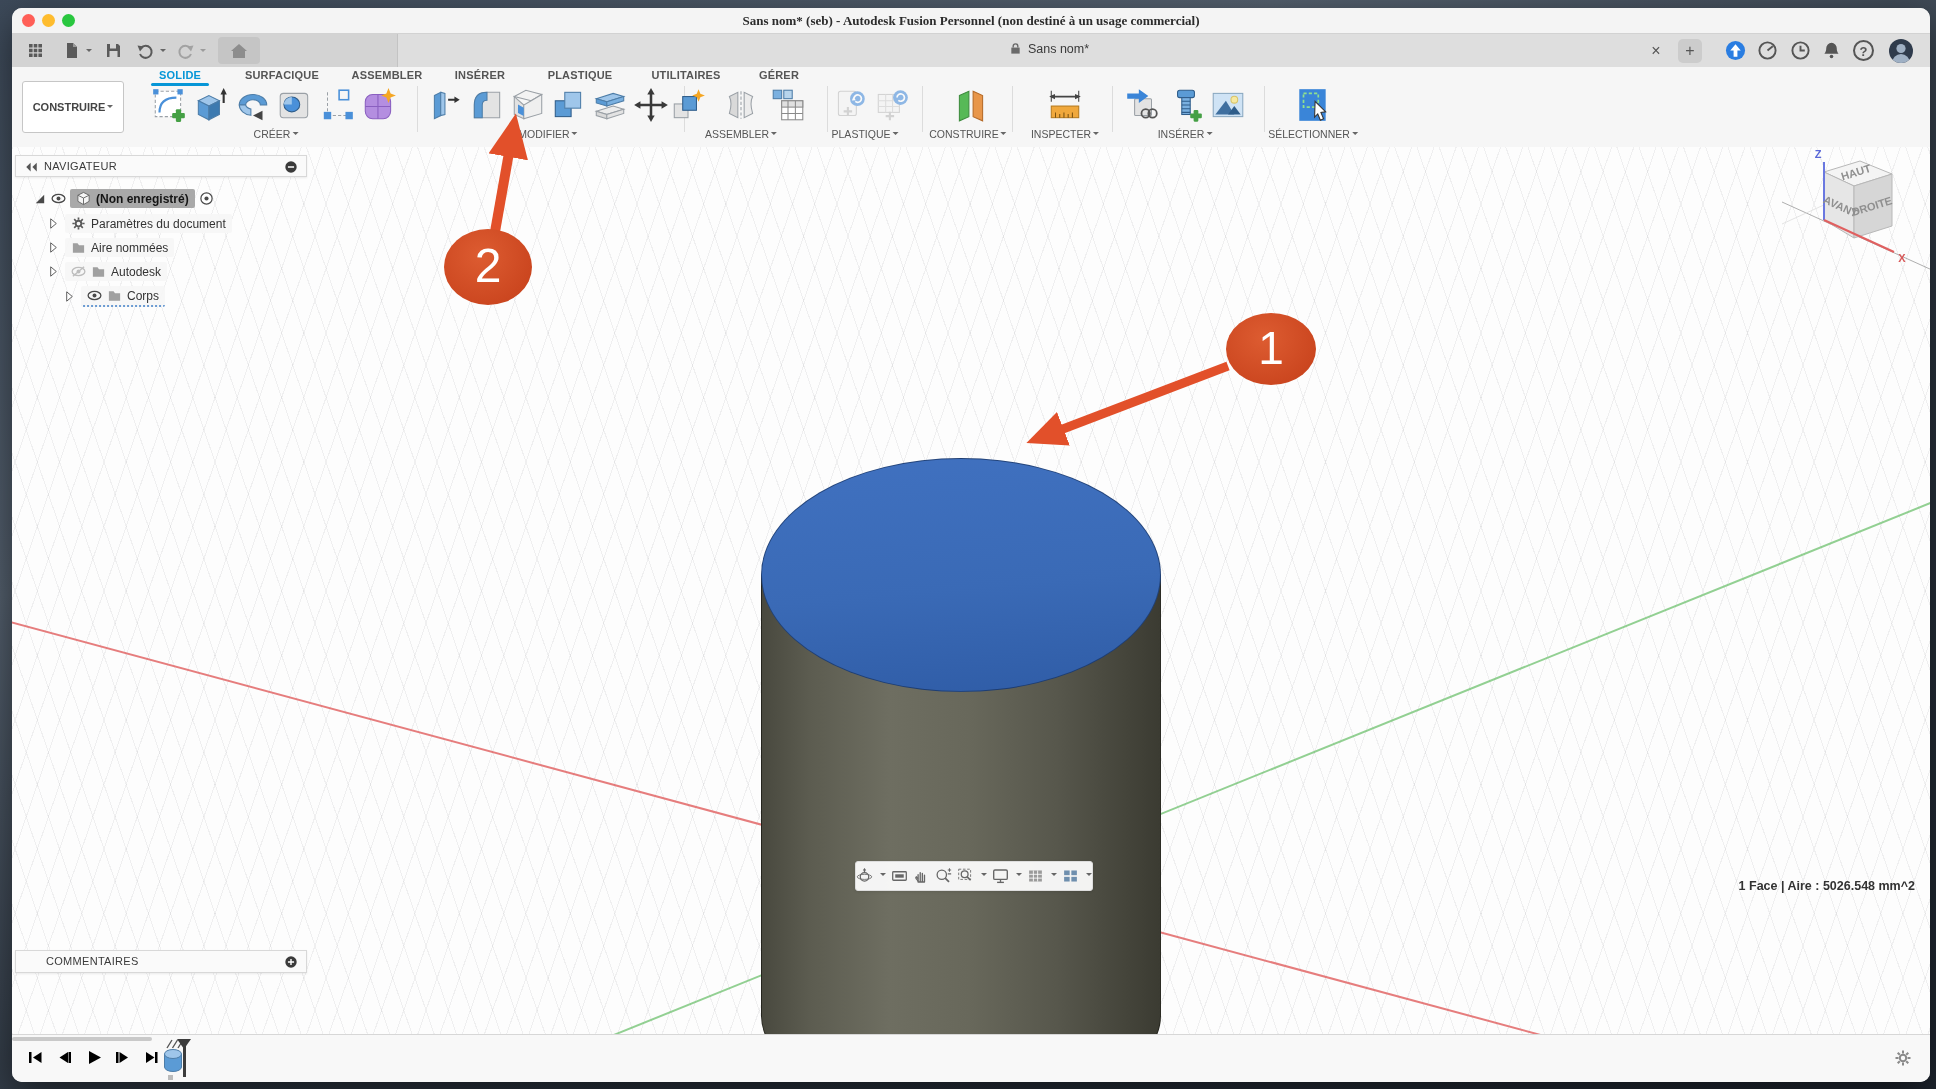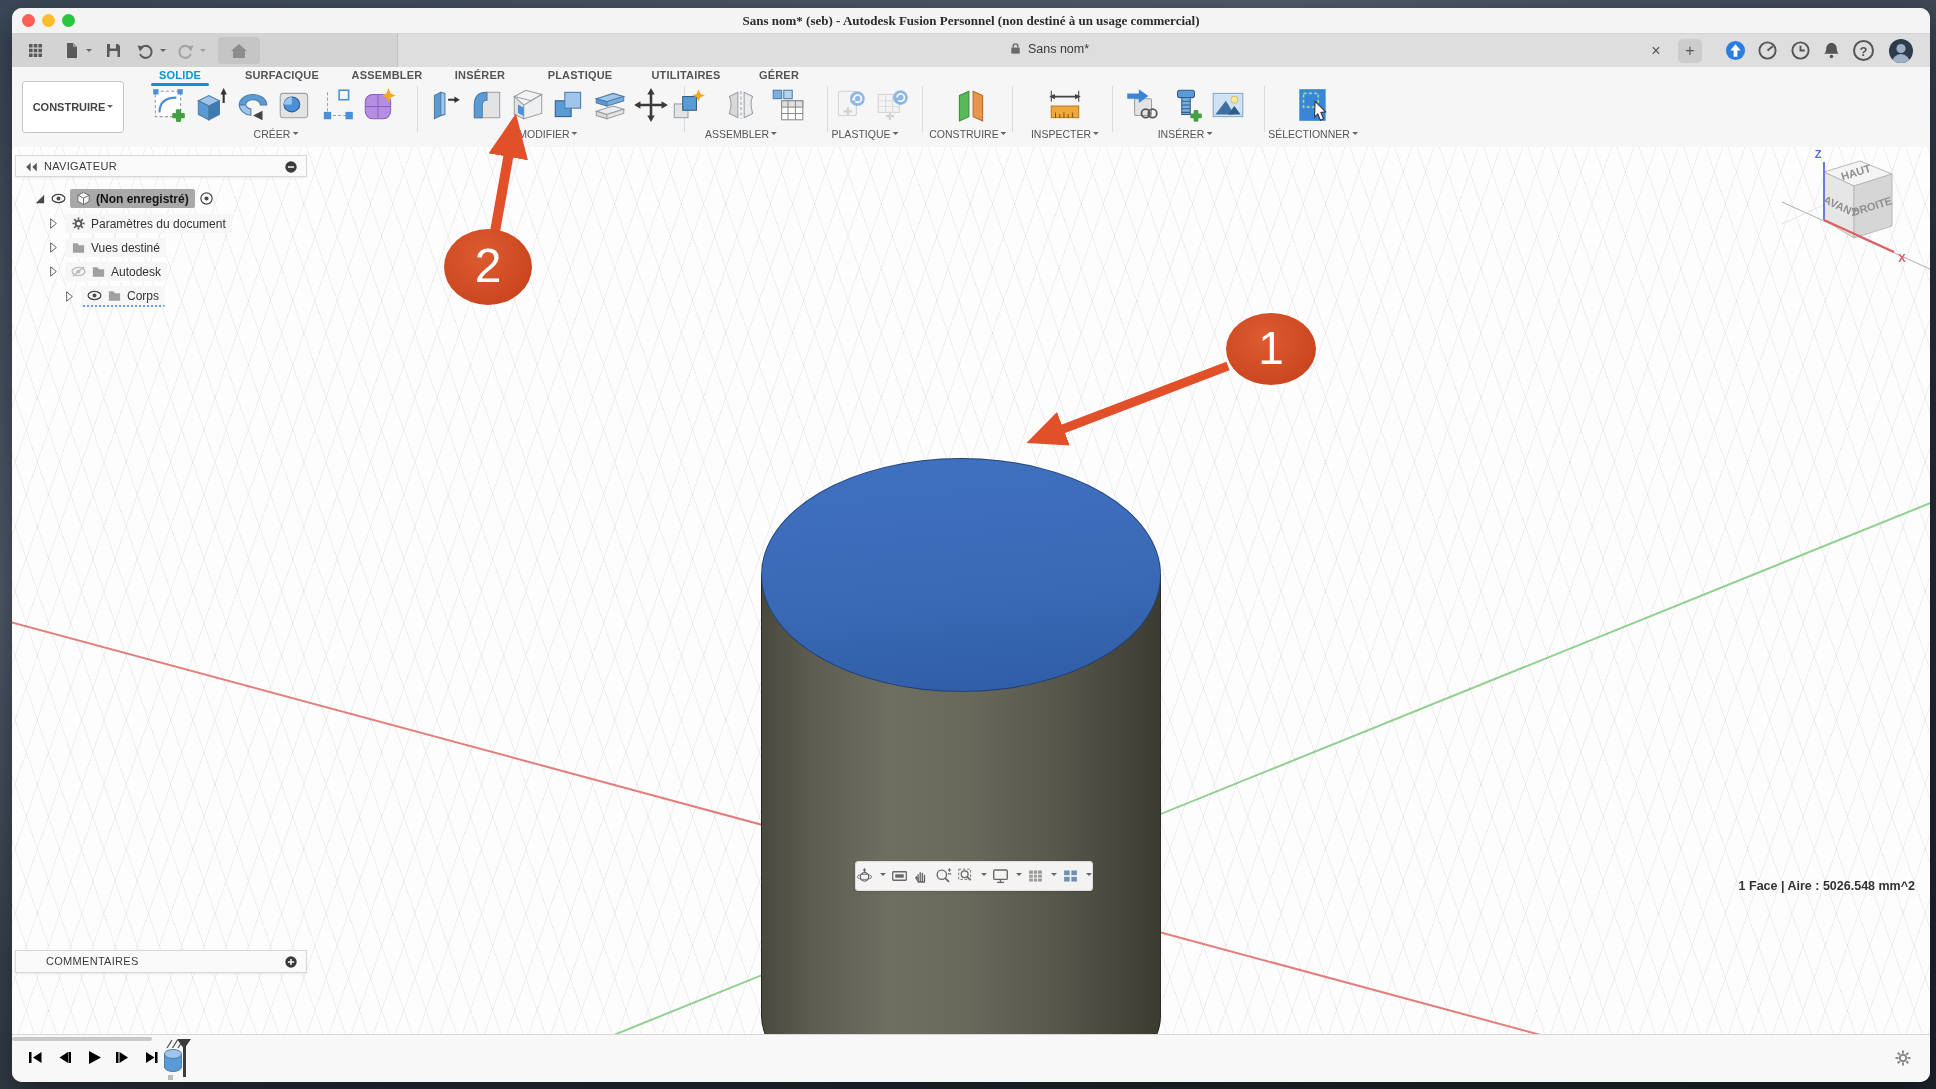--- a/index.html
+++ b/index.html
@@ -418,21 +418,21 @@
   </div>
 
   <div class="tree-row" style="left:34px;top:229px">
     <svg class="tree-ic" viewBox="0 0 16 16">
         <polygon points="5,3 11,8 5,13" fill="#fff" stroke="#555"></polygon>
       </svg>
     <span class="pill">
       <svg class="tree-ic" viewBox="0 0 16 16">
           <path d="M2 3.5 h5 l1.5 2 H14 v8 H2 Z" fill="#a0a0a0"></path>
         </svg>
-      <span>Vues destiné</span>
+      <span>Aire nommées</span>
     </span>
   </div>
 
   <div class="tree-row" style="left:34px;top:253px">
     <svg class="tree-ic" viewBox="0 0 16 16">
         <polygon points="5,3 11,8 5,13" fill="#fff" stroke="#555"></polygon>
       </svg>
     <span class="pill">
       <svg class="tree-ic" viewBox="0 0 16 16">
           <ellipse cx="8" cy="8" rx="6.8" ry="4.4" fill="none" stroke="#bdbdbd" stroke-width="1.4"></ellipse>

